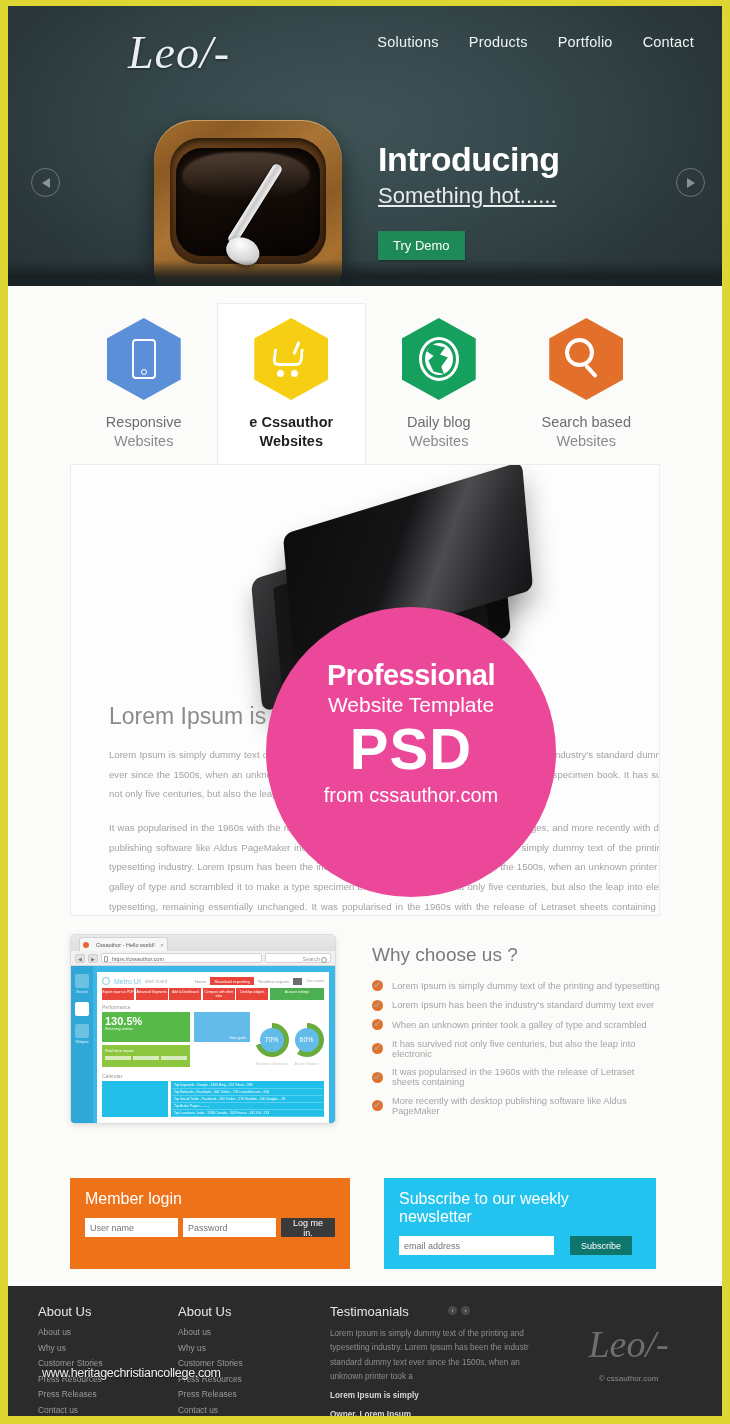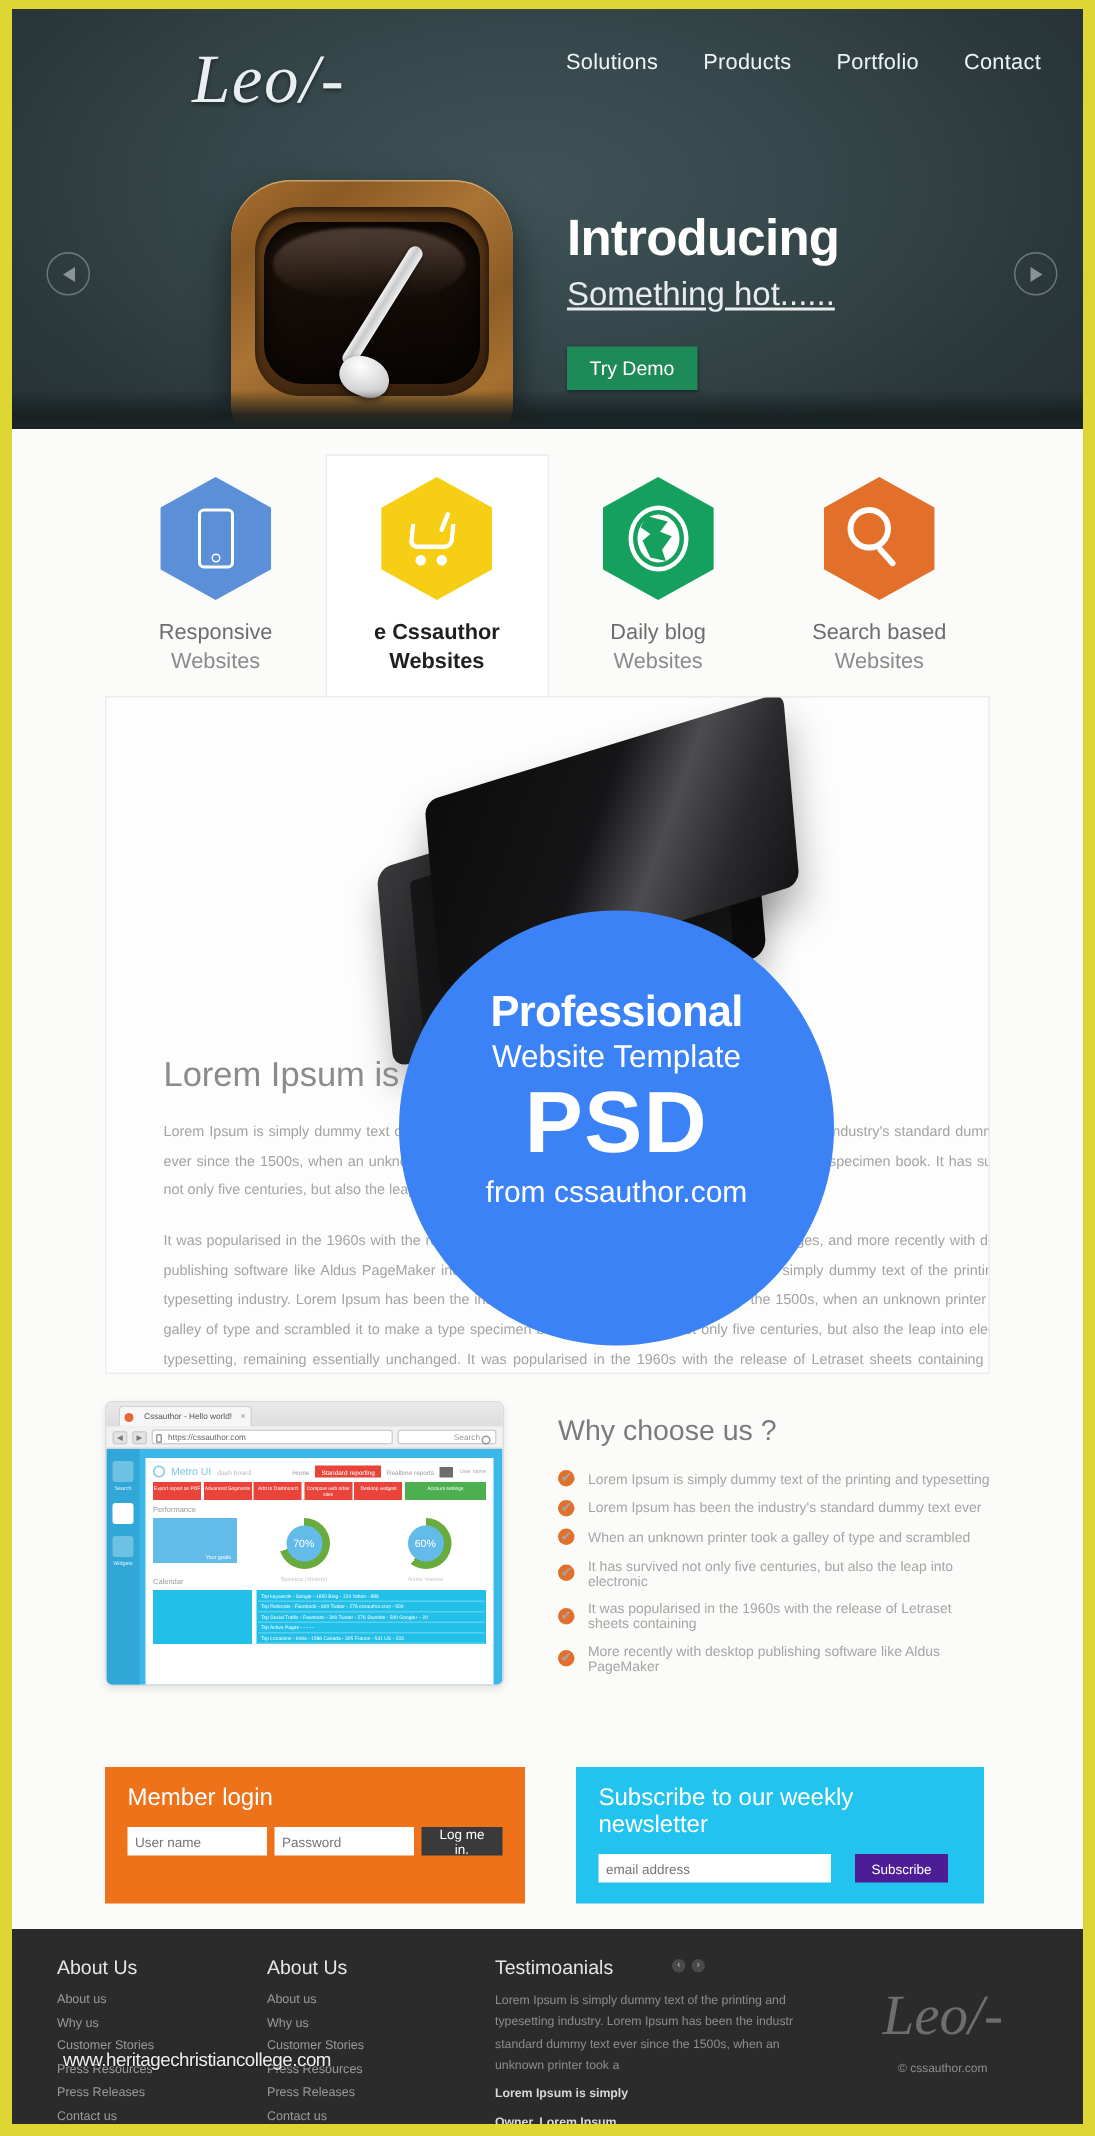--- a/index.html
+++ b/index.html
@@ -208,21 +208,21 @@
   }
   .sc-body { position:absolute; left:38px; top:280px; width:578px; }
   .sc-body p {
     font-size:9.6px; color:#a3a3a3; line-height:2.05; margin-bottom:14px;
     text-align:justify;
   }
   
   .badge {
     position:absolute; left:195px; top:142px;
     width:290px; height:290px; border-radius:50%;
-    background:#3b82f6;
+    background:#ec4899;
     color:#fff; text-align:center;
     overflow:hidden;
   }
   .badge .slash{
     position:absolute; left:-20px; top:0; width:340px; height:340px;
     border-left:1px solid rgba(255,255,255,.55);
     transform:rotate(36deg);
     transform-origin:center;
   }
   .badge .l1{ margin-top:52px; font-size:29px; font-weight:bold; letter-spacing:-.5px;}
@@ -311,21 +311,21 @@
   .mrow input { border:none; height:19px; font-size:9px; padding:0 5px;
      font-family:"Liberation Sans",sans-serif; color:#777; background:#fff;}
   .mrow input.u { width:93px;} .mrow input.p { width:93px;}
   .mrow button { border:none; background:#3a3a3a; color:#fff; font-size:9px;
      padding:0 8px; height:19px; cursor:pointer; font-family:"Liberation Sans",sans-serif;}
   .news { width:272px; background:#22c4ef; padding:12px 15px 14px 15px; }
   .news h4 { color:#fff; font-size:16px; font-weight:normal; margin-bottom:10px;}
   .nrow { display:flex; gap:16px;}
   .nrow input { border:none; height:19px; width:155px; font-size:9px; padding:0 5px;
      font-family:"Liberation Sans",sans-serif; color:#777; background:#fff;}
-  .nrow button { border:none; background:#4c1d95; color:#fff; font-size:9px;
+  .nrow button { border:none; background:#0f766e; color:#fff; font-size:9px;
      padding:0 11px; height:19px; cursor:pointer; font-family:"Liberation Sans",sans-serif;}
 
   
   .footer { position:absolute; left:0; right:0; bottom:0; height:130px;
      background:#2b2b2b; padding:18px 30px 0 30px; display:flex;gap:35px; }
   .fcol { width:105px; }
   .fcol h5 { color:#e6e6e6; font-size:13px; font-weight:normal; margin-bottom:8px;}
   .fcol a { display:block; color:#9a9a9a; font-size:8.4px; text-decoration:none; margin-bottom:5.5px;}
   .fcol.testi { width:200px; margin-left:12px; position:relative;}
   .fcol.testi .ctrls { position:absolute; left:118px; top:2px; display:flex; gap:4px;}
@@ -486,20 +486,34 @@
           <div class="btnrow">
             <span class="b">Export report as PDF</span>
             <span class="b">Advanced Segments</span>
             <span class="b">Add to Dashboard</span>
             <span class="b">Compare with other sites</span>
             <span class="b">Desktop widgets</span>
             <span class="b g">Account settings</span>
           </div>
           <div class="perf">Performance</div>
           <div class="cards">
+            <div class="cleft">
+              <div class="c1">
+                <div class="big">130.5%</div>
+                <div class="sm">Returning visitors</div>
+              </div>
+              <div class="c2">
+                <span>Real time report</span>
+                <div class="bars">
+                      <div class="bar"></div>
+                      <div class="bar"></div>
+                      <div class="bar"></div>
+                    </div>
+              </div>
+            </div>
             <div class="c3">
               <span class="lab">Your goals</span>
             </div>
             <div class="rings">
               <div class="ring r70">
                 <div class="cin">70%</div>
                 <span class="rlabel">Statistics (Visitors)</span>
               </div>
               <div class="ring r60">
                 <div class="cin">60%</div>

